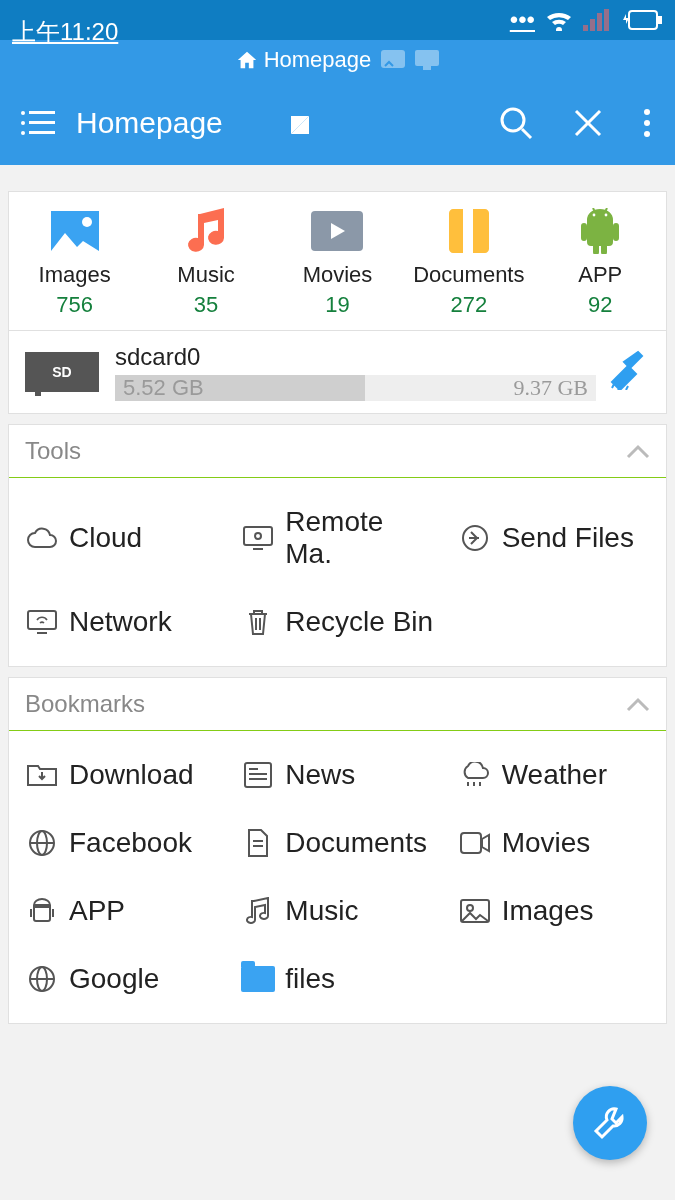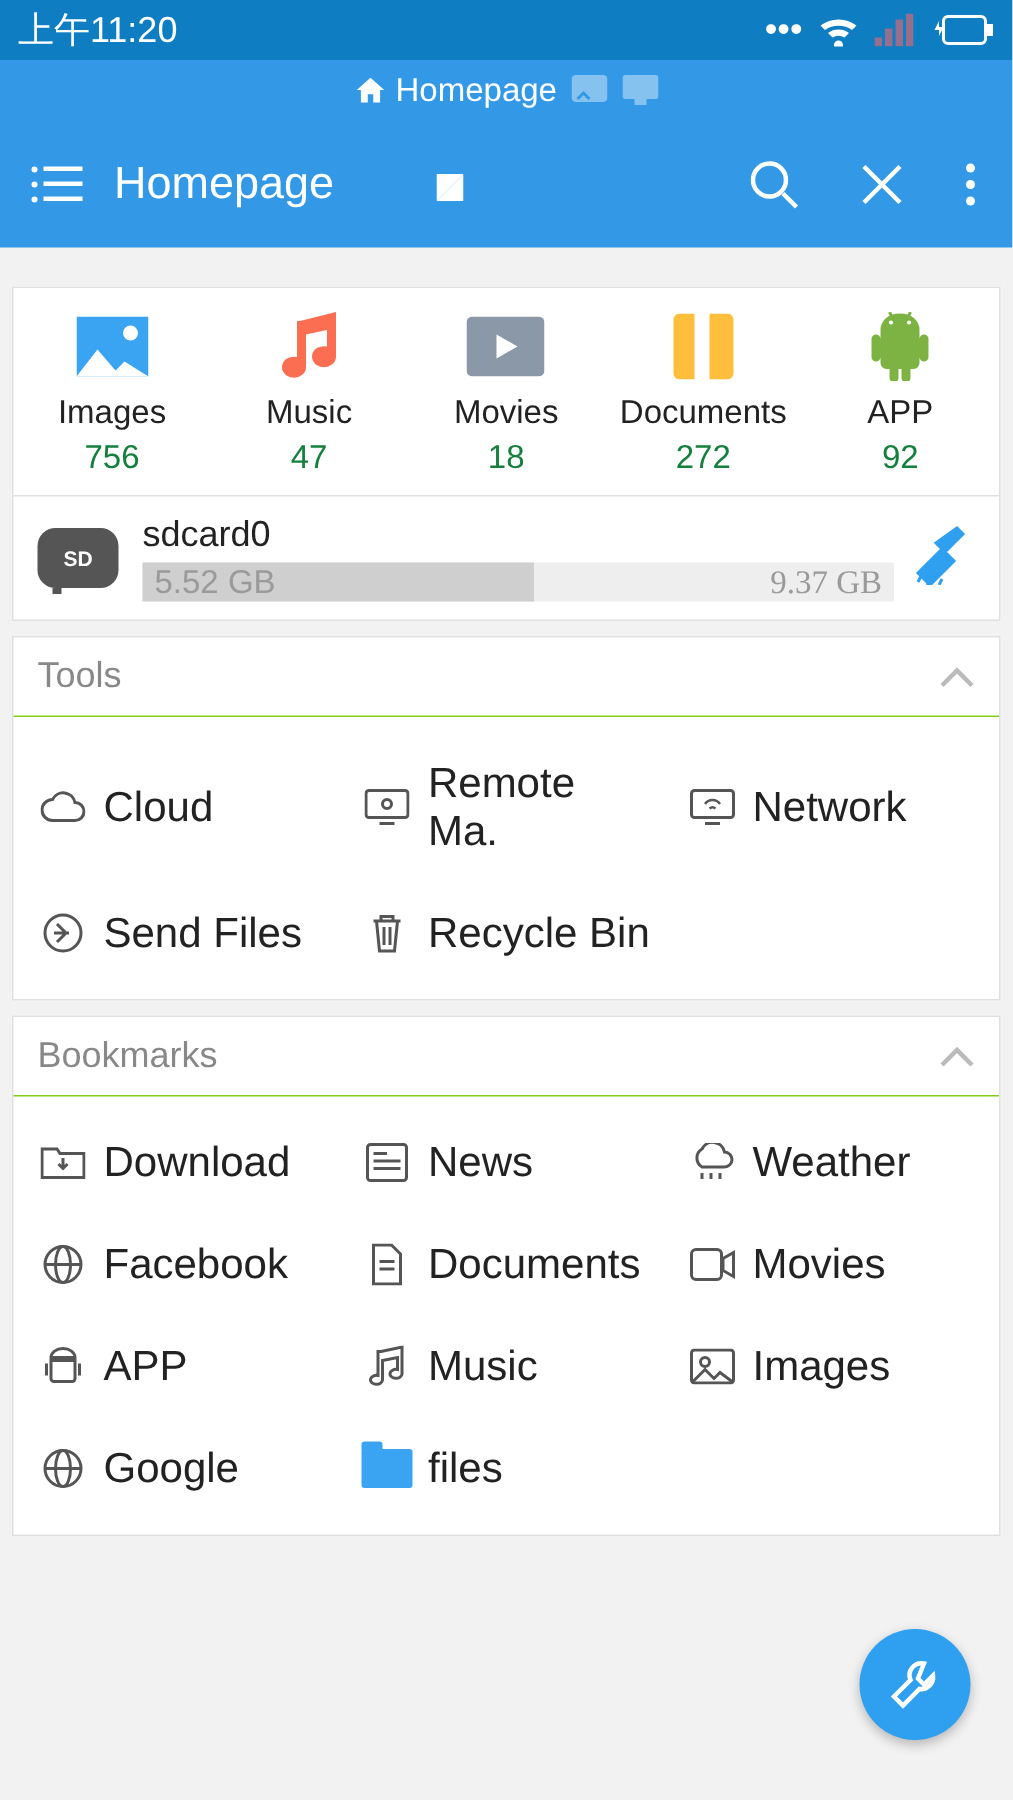--- a/index.html
+++ b/index.html
@@ -9,24 +9,24 @@
     font-family: -apple-system, Helvetica, Arial, sans-serif;
     background: #f2f2f2;
     overflow: hidden;
     position: relative;
   }
   .status-bar {
     height: 40px;
     background: #0f7dc2;
     color: #fff;
     display: flex;
-    align-items: center;
     justify-content: space-between;
     padding: 16px 12px;
     font-size: 24px;
+    text-decoration: underline;
   }
   .status-icons { display:flex; gap:10px; align-items:center;}
   .status-icons svg { display:block; }
   .tab-bar {
     height: 40px;
     background: #3399e6;
     display:flex;
     justify-content:center;
     align-items:center;
     gap:10px;
@@ -81,23 +81,23 @@
   .cat-count { font-size:22px; color:#15803d; margin-top:4px; }
 
   .divider { height:1px; background:#e0e0e0; }
 
   .storage {
     display:flex;
     align-items:center;
     padding:12px 16px;
   }
   .sd-icon {
-    width:54px; height:40px;
+    width:74px; height:40px;
     background:#555;
-    border-radius:12px;
+    border-radius:0;
     color:#fff;
     font-size:14px;
     font-weight:bold;
     display:flex;
     align-items:center;
     justify-content:center;
     position:relative;
     margin-right:16px;
   }
   .sd-icon::after{
@@ -279,31 +279,31 @@
         <div class="cat-label">Images</div>
         <div class="cat-count">756</div>
       </div>
       <div class="cat">
         <div class="cat-icon">
             <svg width="40" height="46" viewBox="0 0 40 46">
               <path fill="#fc6e51" d="M14 6l24-6v30a8 7 0 11-6-7V12l-14 3v22a8 7 0 11-6-7V6z"></path>
             </svg>
           </div>
         <div class="cat-label">Music</div>
-        <div class="cat-count">47</div>
+        <div class="cat-count">35</div>
       </div>
       <div class="cat">
         <div class="cat-icon">
             <svg width="52" height="40" viewBox="0 0 52 40">
               <rect width="52" height="40" rx="4" fill="#8b98a8"></rect>
               <path d="M20 12v16l14-8z" fill="#fff"></path>
             </svg>
           </div>
         <div class="cat-label">Movies</div>
-        <div class="cat-count">18</div>
+        <div class="cat-count">19</div>
       </div>
       <div class="cat">
         <div class="cat-icon">
             <svg width="44" height="44" viewBox="0 0 44 44">
               <path fill="#ffbf3c" d="M2 4c0-2 2-4 4-4h10v44H6c-2 0-4-2-4-4zM26 0h12c2 0 4 2 4 4v36c0 2-2 4-4 4H26z"></path>
             </svg>
           </div>
         <div class="cat-label">Documents</div>
         <div class="cat-count">272</div>
       </div>
@@ -360,36 +360,36 @@
             <svg width="30" height="24" viewBox="0 0 30 24">
               <rect x="1" y="1" width="28" height="18" rx="2" fill="none" stroke="#555" stroke-width="2"></rect>
               <circle cx="15" cy="10" r="3" fill="none" stroke="#555" stroke-width="2"></circle>
               <line x1="10" y1="23" x2="20" y2="23" stroke="#555" stroke-width="2"></line>
             </svg>
           </span>
         <span>Remote Ma.</span>
       </div>
       <div class="tool-item">
         <span class="itm-icon">
+            <svg width="28" height="28" viewBox="0 0 28 28">
+              <circle cx="14" cy="14" r="12" fill="none" stroke="#555" stroke-width="2"></circle>
+              <path d="M10 8l6 6-6 6M8 14h10" fill="none" stroke="#555" stroke-width="2"></path>
+            </svg>
+          </span>
+        <span>Send Files</span>
+      </div>
+      <div class="tool-item">
+        <span class="itm-icon">
             <svg width="30" height="24" viewBox="0 0 30 24">
               <rect x="1" y="1" width="28" height="18" rx="2" fill="none" stroke="#555" stroke-width="2"></rect>
               <path d="M10 10a6 6 0 0110 0M13 13a3 3 0 014 0" fill="none" stroke="#555" stroke-width="1.6"></path>
               <line x1="10" y1="23" x2="20" y2="23" stroke="#555" stroke-width="2"></line>
             </svg>
           </span>
         <span>Network</span>
-      </div>
-      <div class="tool-item">
-        <span class="itm-icon">
-            <svg width="28" height="28" viewBox="0 0 28 28">
-              <circle cx="14" cy="14" r="12" fill="none" stroke="#555" stroke-width="2"></circle>
-              <path d="M10 8l6 6-6 6M8 14h10" fill="none" stroke="#555" stroke-width="2"></path>
-            </svg>
-          </span>
-        <span>Send Files</span>
       </div>
       <div class="tool-item">
         <span class="itm-icon">
             <svg width="24" height="28" viewBox="0 0 24 28">
               <path d="M3 6h18M8 6V3h8v3M5 6l2 20h10l2-20" fill="none" stroke="#555" stroke-width="2"></path>
               <line x1="10" y1="10" x2="10" y2="22" stroke="#555" stroke-width="2"></line>
               <line x1="14" y1="10" x2="14" y2="22" stroke="#555" stroke-width="2"></line>
             </svg>
           </span>
         <span>Recycle Bin</span>

